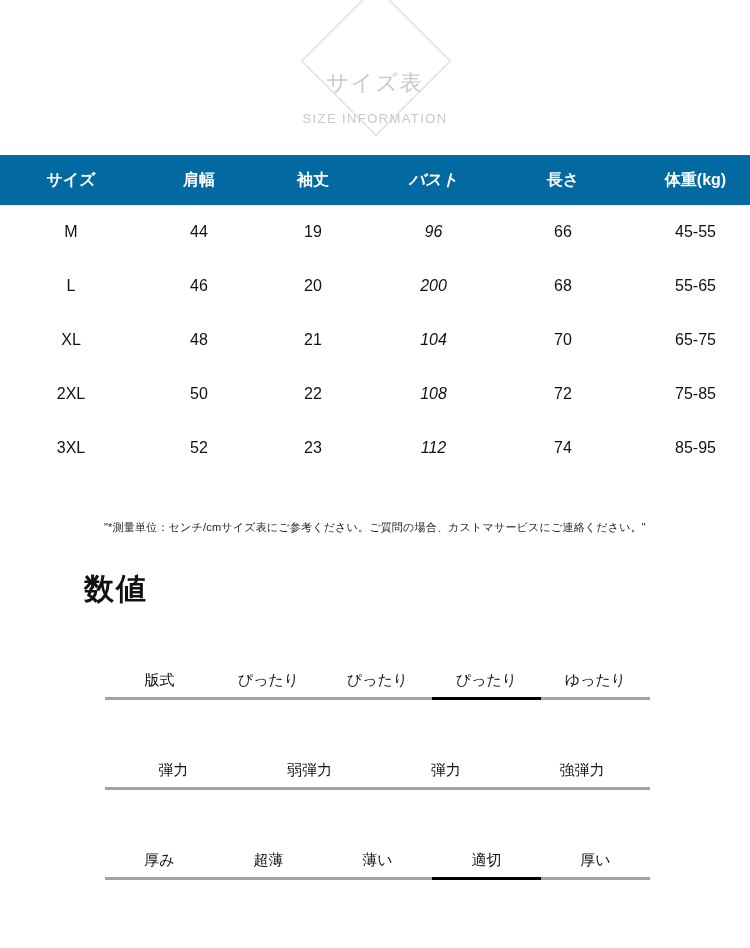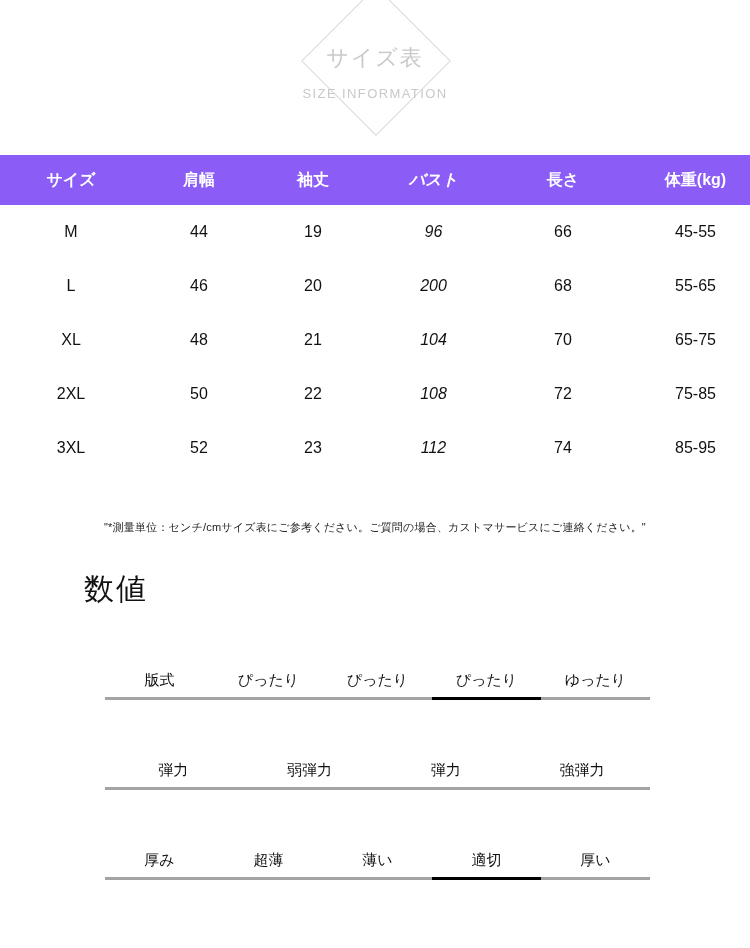--- a/index.html
+++ b/index.html
@@ -29,21 +29,21 @@
     height: 104px;
     margin-left: -52px;
     border: 1px solid #d8d8d8;
     transform: rotate(45deg);
     background: transparent;
   }
   .title-wrap {
     position: absolute;
     left: 0;
     right: 0;
-    top: 43px;
+    top: 68px;
     text-align: center;
   }
   .title-main {
     font-size: 22px;
     color: #c9c9c9;
     letter-spacing: 2px;
     line-height: 30px;
   }
   .title-sub {
     font-size: 13px;
@@ -53,21 +53,21 @@
     margin-top: 10px;
   }
 
   
   .size-table {
     width: 750px;
     border-collapse: collapse;
     table-layout: fixed;
   }
   .size-table thead th {
-    background: #8b5cf6;
+    background: #0369a1;
     color: #ffffff;
     font-size: 16px;
     font-weight: bold;
     height: 48px;
     text-align: center;
     vertical-align: middle;
   }
   .size-table tbody td {
     height: 52px;
     font-size: 16px;
@@ -90,21 +90,21 @@
     color: #222222;
     letter-spacing: 0.2px;
     padding: 0 60px;
     line-height: 16px;
   }
 
   
   .section-heading {
     margin: 34px 0 0 84px;
     font-size: 30px;
-    font-weight: normal;
+    font-weight: bold;
     letter-spacing: 2px;
     color: #111111;
   }
 
   .scale-list {
     margin-top: 24px;
     padding: 0 100px 0 105px;
   }
   .scale-row {
     display: flex;

